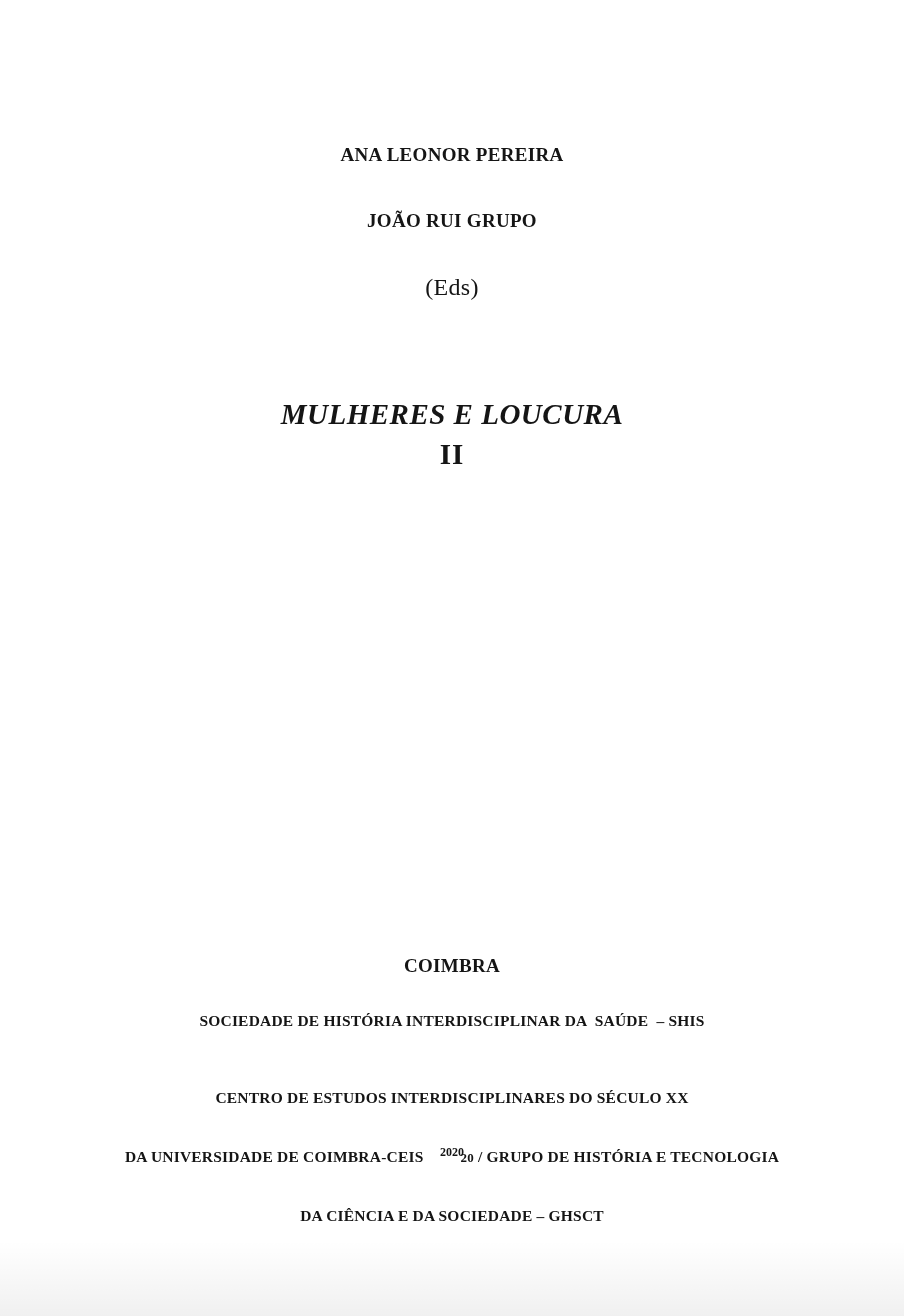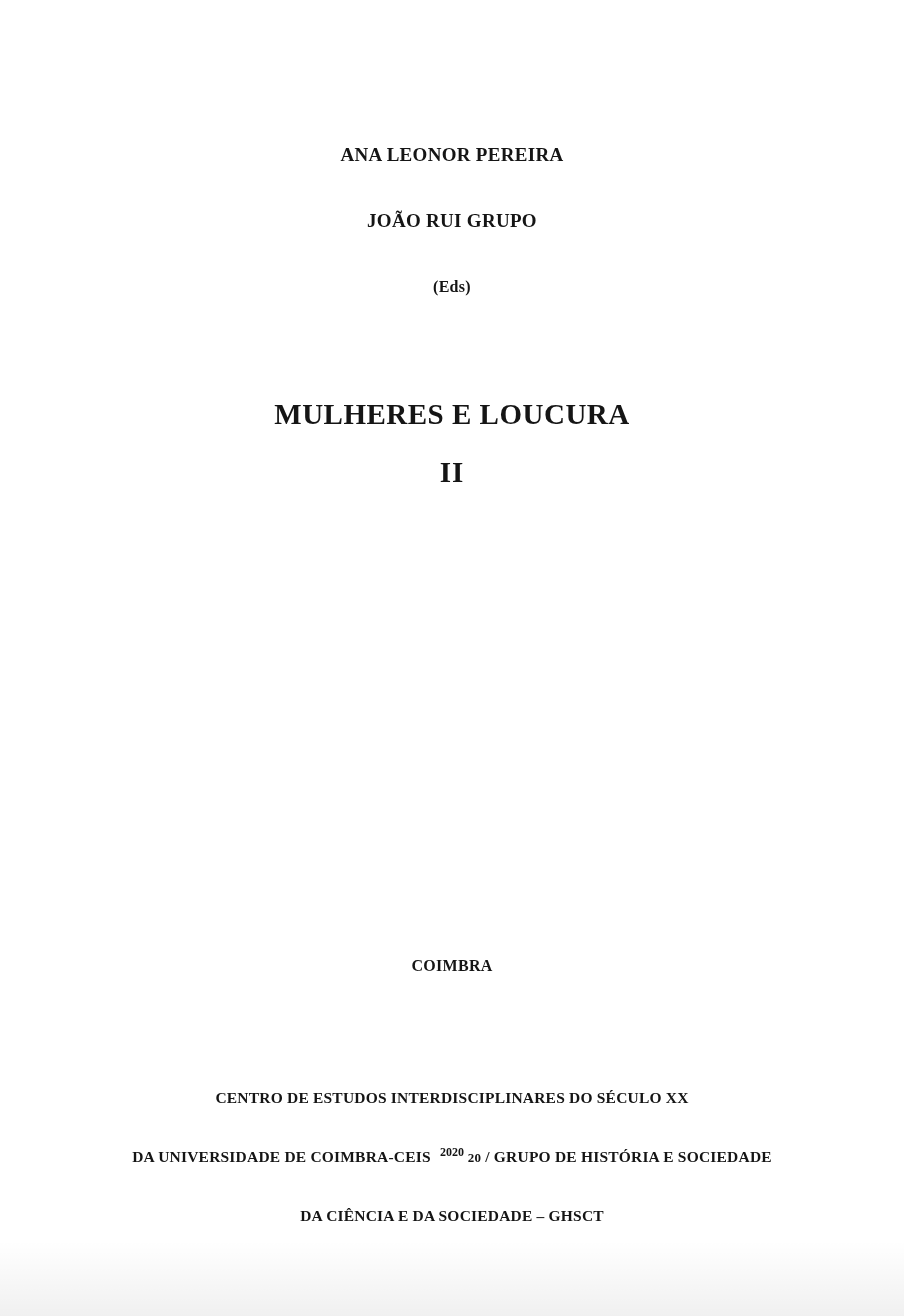--- a/index.html
+++ b/index.html
@@ -24,41 +24,42 @@
     white-space: pre-wrap;
   }
   .author-block {
     top: 100px;
     font-weight: bold;
     font-size: 19px;
     line-height: 22px;
     letter-spacing: 0.3px;
   }
   .author-eds {
-    font-weight: bold;
-    font-size: 16px;
+    font-weight: normal;
+    font-size: 24px;
   }
   .book-title {
     top: 396px;
     font-weight: bold;
     font-size: 29px;
     line-height: 36px;
     letter-spacing: 0.5px;
+    font-style: italic;
   }
   .book-volume {
-    top: 454px;
+    top: 436px;
     font-weight: bold;
     font-size: 29px;
     line-height: 36px;
     letter-spacing: 1px;
   }
   .imprint-city {
     top: 956px;
     font-weight: bold;
-    font-size: 16px;
+    font-size: 19px;
     line-height: 20px;
     letter-spacing: 0.3px;
     font-family: Liberation Serif, serif;
   }
   .imprint-society {
     top: 1011px;
     font-weight: bold;
     font-size: 15.5px;
     line-height: 20px;
     letter-spacing: 0.2px;
@@ -100,24 +101,25 @@
     <div>JOÃO RUI GRUPO</div>
     <div class="author-eds">(Eds)</div>
   </div>
 
   <div class="centered book-title">MULHERES E LOUCURA</div>
 
   <div class="centered book-volume">II</div>
 
   <div class="centered imprint-city">COIMBRA</div>
 
+  <div class="centered imprint-society">SOCIEDADE DE HISTÓRIA INTERDISCIPLINAR DA  SAÚDE  – SHIS</div>
 
   <div class="centered imprint-center">
     <div>CENTRO DE ESTUDOS INTERDISCIPLINARES DO SÉCULO XX</div>
-    <div><span>DA UNIVERSIDADE DE COIMBRA-CEIS</span><span class="ceis-num">20</span><span> / GRUPO DE HISTÓRIA E SOCIEDADE</span></div>
+    <div><span>DA UNIVERSIDADE DE COIMBRA-CEIS</span><span class="ceis-num">20</span><span> / GRUPO DE HISTÓRIA E TECNOLOGIA</span></div>
     <div>DA CIÊNCIA E DA SOCIEDADE – GHSCT</div>
   </div>
 
   <div class="centered imprint-year">2020</div>
 
   <div class="bottom-fade"></div>
 
 </div>
 
 </body></html>

